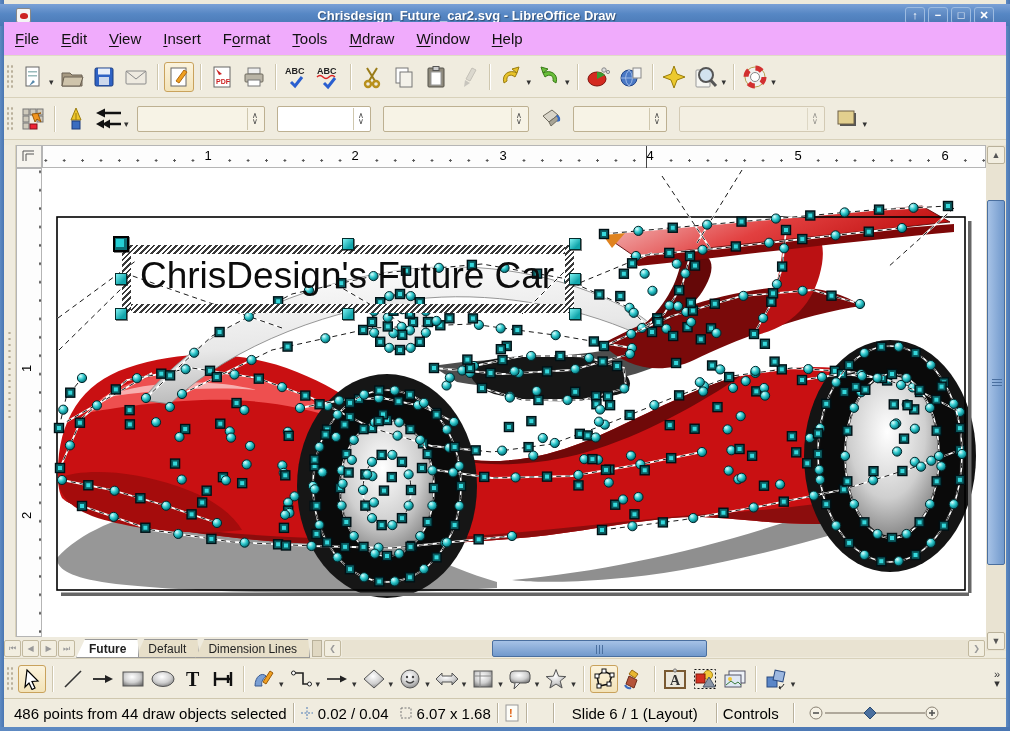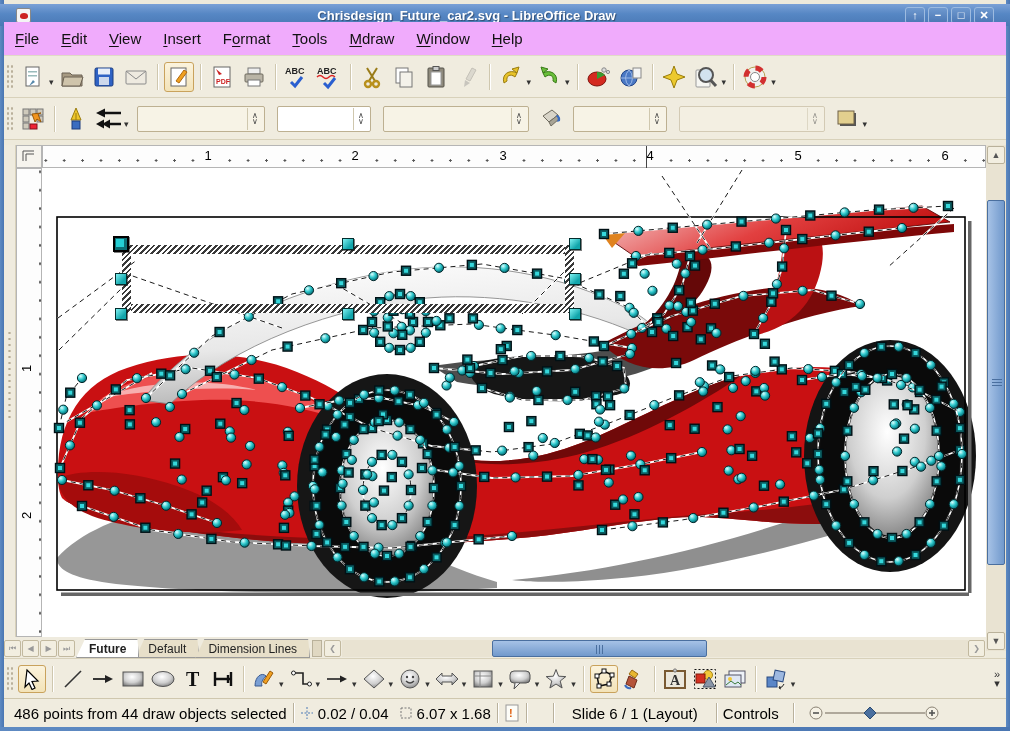--- a/index.html
+++ b/index.html
@@ -1294,20 +1294,21 @@
           <circle cx="243.04119229316711" cy="346.78958892822266" r="4.6" fill="url(#sphG)" stroke="#02282c" stroke-width="1"></circle>
           <rect x="237.47171211242676" y="355.35172271728516" width="9" height="9" fill="#0b5e62" stroke="#001015" stroke-width="1.4"></rect>
           <rect x="239.97171211242676" y="357.85172271728516" width="4" height="4" fill="#35d8dc"></rect>
         </g>
     </svg>
     <div id="textframe">
       <div class="hatch t"></div>
       <div class="hatch b"></div>
       <div class="hatch l"></div>
       <div class="hatch r"></div>
+      <div id="tftext">ChrisDesign's Future Car</div>
       <div class="hd big" style="left:-9px;top:-9px"></div>
       <div class="hd" style="left:220px;top:-7px"></div>
       <div class="hd" style="right:-7px;top:-7px"></div>
       <div class="hd" style="left:-7px;top:28px"></div>
       <div class="hd" style="right:-7px;top:28px"></div>
       <div class="hd" style="left:-7px;bottom:-7px"></div>
       <div class="hd" style="left:220px;bottom:-7px"></div>
       <div class="hd" style="right:-7px;bottom:-7px"></div>
     </div>
   </div>

